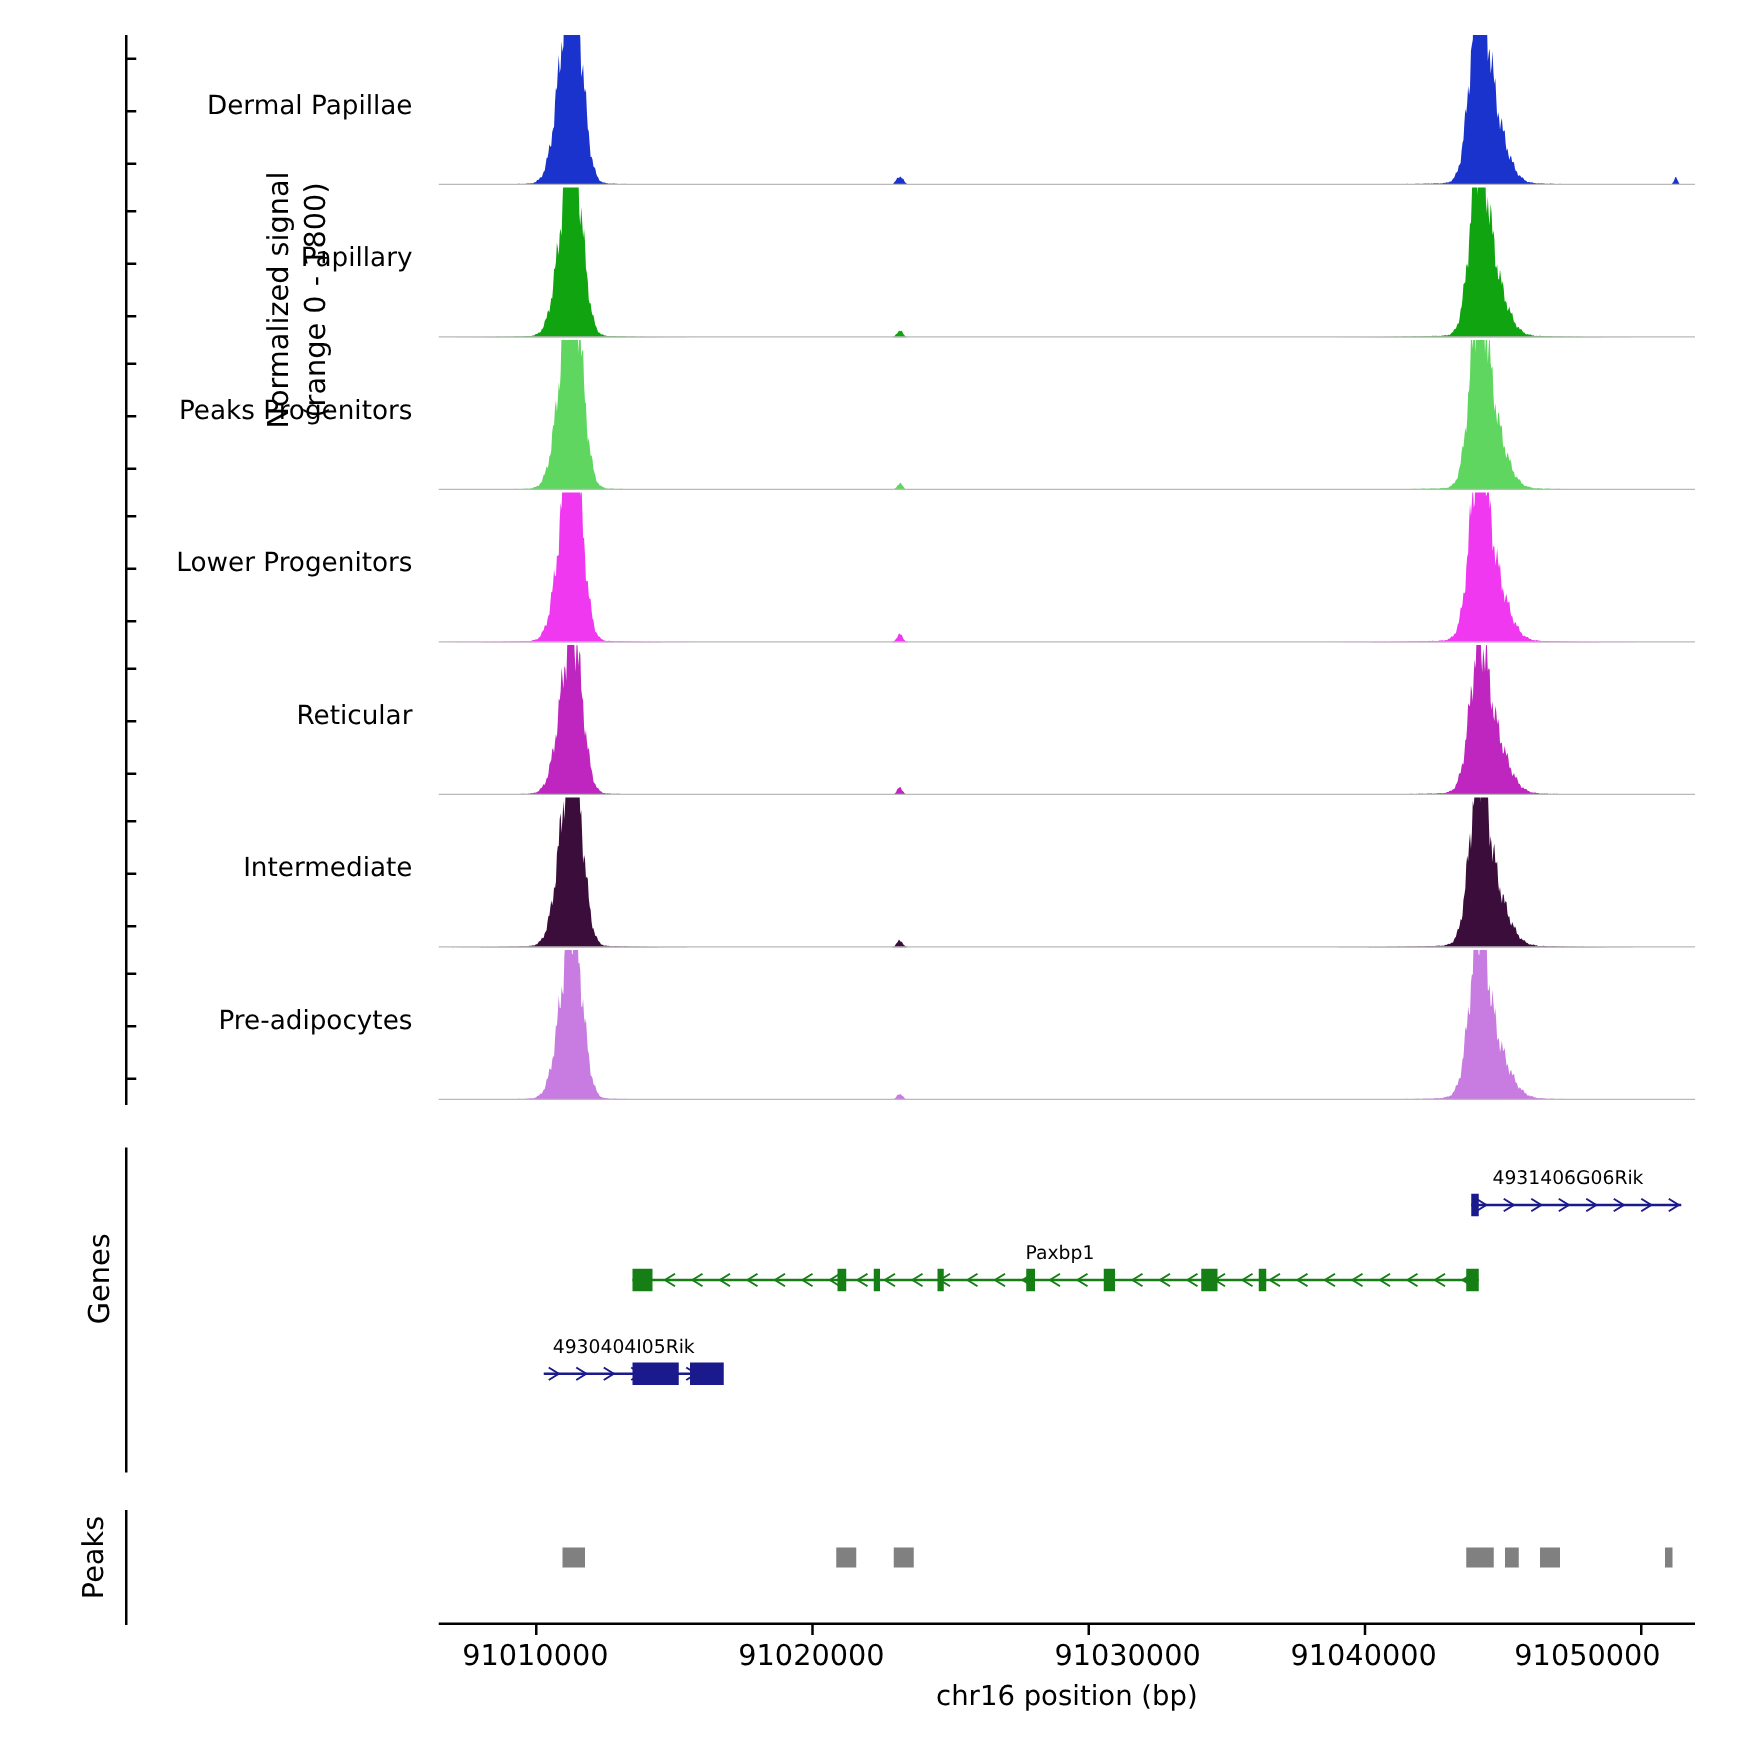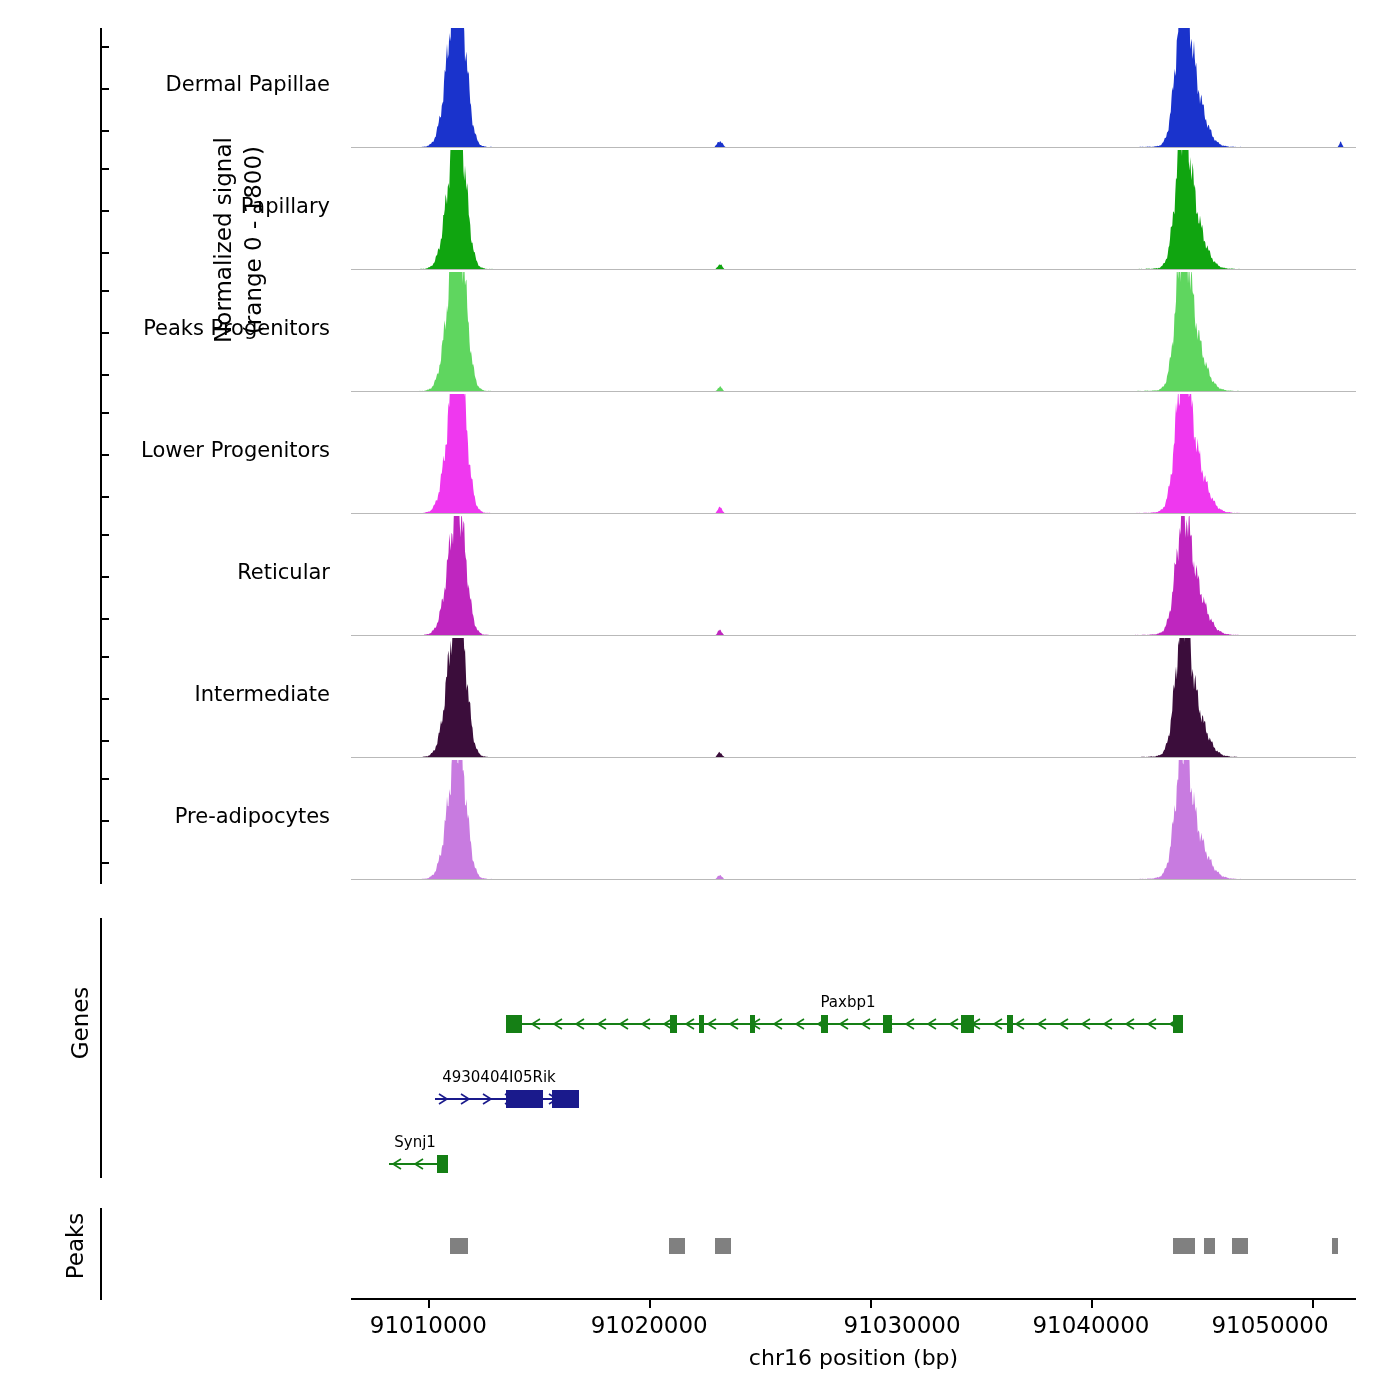--- a/index.html
+++ b/index.html
@@ -237,20 +237,35 @@
       <div class="track" style="top: 760px;">
         <div class="track-label">Pre-adipocytes</div>
         <svg width="1005" height="120" class="track-plot" style="position: absolute; left: 351px; top: 0px;">
           <polygon points="0,120 0.00,119.96 0.75,119.94 1.50,119.95 2.25,119.94 3.00,119.93 3.75,119.94 4.50,119.95 5.25,119.94 6.00,119.94 6.75,119.94 7.50,119.93 8.25,119.91 9.00,119.92 9.75,119.91 10.50,119.89 11.25,119.91 12.00,119.91 12.75,119.90 13.50,119.90 14.25,119.91 15.00,119.89 15.75,119.87 16.50,119.88 17.25,119.85 18.00,119.84 18.75,119.86 19.50,119.86 20.25,119.84 21.00,119.86 21.75,119.87 22.50,119.83 23.25,119.82 24.00,119.83 24.75,119.78 25.50,119.77 26.25,119.80 27.00,119.78 27.75,119.76 28.50,119.81 29.25,119.80 30.00,119.75 30.75,119.77 31.50,119.75 32.25,119.68 33.00,119.68 33.75,119.71 34.50,119.67 35.25,119.67 36.00,119.74 36.75,119.70 37.50,119.66 38.25,119.70 39.00,119.65 39.75,119.56 40.50,119.59 41.25,119.60 42.00,119.52 42.75,119.57 43.50,119.64 44.25,119.57 45.00,119.56 45.75,119.61 46.50,119.52 47.25,119.43 48.00,119.48 48.75,119.44 49.50,119.36 50.25,119.45 51.00,119.51 51.75,119.42 52.50,119.46 53.25,119.51 54.00,119.37 54.75,119.30 55.50,119.36 56.25,119.26 57.00,119.18 57.75,119.32 58.50,119.34 59.25,119.25 60.00,119.35 60.75,119.38 61.50,119.20 62.25,119.17 63.00,119.22 63.75,119.05 64.50,119.00 65.25,119.17 66.00,119.12 66.75,119.06 67.50,119.24 68.25,119.21 69.00,118.99 69.75,119.03 70.50,119.01 71.25,118.72 72.00,118.71 72.75,118.85 73.50,118.65 74.25,118.59 75.00,118.80 75.75,118.56 76.50,118.14 77.25,118.13 78.00,117.71 78.75,116.75 79.50,116.53 80.25,116.31 81.00,115.10 81.75,114.77 82.50,115.07 83.25,113.28 84.00,111.56 84.75,111.38 85.50,108.12 86.25,103.52 87.00,102.95 87.75,100.39 88.50,94.50 89.25,95.16 90.00,95.94 90.75,87.94 91.50,84.97 92.25,85.37 93.00,71.48 93.75,59.76 94.50,61.23 95.25,50.02 96.00,36.46 96.75,46.10 97.50,46.31 98.25,29.01 99.00,34.04 99.75,35.40 100.50,4.51 101.25,-6.23 102.00,0.62 102.75,-24.10 103.50,-34.11 104.25,-6.83 105.00,-9.55 105.75,-22.27 106.50,2.74 107.25,3.60 108.00,-26.37 108.75,-18.68 109.50,-9.02 110.25,-30.59 111.00,-20.39 111.75,10.81 112.50,9.91 113.25,16.77 114.00,44.85 114.75,45.84 115.50,38.92 116.25,53.79 117.00,59.06 117.75,54.62 118.50,67.47 119.25,80.58 120.00,82.35 120.75,90.33 121.50,100.25 122.25,101.01 123.00,102.45 123.75,107.29 124.50,108.24 125.25,108.61 126.00,111.82 126.75,113.75 127.50,114.30 128.25,115.99 129.00,117.27 129.75,117.30 130.50,117.68 131.25,118.24 132.00,118.13 132.75,118.11 133.50,118.51 134.25,118.58 135.00,118.54 135.75,118.87 136.50,119.04 137.25,118.91 138.00,119.02 138.75,119.12 139.50,118.90 140.25,118.86 141.00,119.02 141.75,118.92 142.50,118.90 143.25,119.14 144.00,119.18 144.75,119.09 145.50,119.24 146.25,119.27 147.00,119.08 147.75,119.10 148.50,119.19 149.25,119.06 150.00,119.10 150.75,119.29 151.50,119.27 152.25,119.25 153.00,119.41 153.75,119.38 154.50,119.25 155.25,119.32 156.00,119.34 156.75,119.22 157.50,119.29 158.25,119.42 159.00,119.38 159.75,119.42 160.50,119.55 161.25,119.49 162.00,119.42 162.75,119.50 163.50,119.47 164.25,119.38 165.00,119.47 165.75,119.53 166.50,119.49 167.25,119.56 168.00,119.65 168.75,119.59 169.50,119.58 170.25,119.64 171.00,119.58 171.75,119.54 172.50,119.61 173.25,119.63 174.00,119.61 174.75,119.69 175.50,119.73 176.25,119.69 177.00,119.71 177.75,119.74 178.50,119.69 179.25,119.67 180.00,119.73 180.75,119.72 181.50,119.71 182.25,119.78 183.00,119.80 183.75,119.77 184.50,119.81 185.25,119.82 186.00,119.77 186.75,119.78 187.50,119.81 188.25,119.79 189.00,119.80 189.75,119.85 190.50,119.85 191.25,119.84 192.00,119.87 192.75,119.87 193.50,119.85 194.25,119.86 195.00,119.87 195.75,119.85 196.50,119.87 197.25,119.90 198.00,119.89 198.75,119.90 199.50,119.92 200.25,119.91 201.00,119.90 201.75,119.91 202.50,119.91 203.25,119.90 204.00,119.92 204.75,119.93 205.50,119.93 206.25,119.94 207.00,119.95 207.75,119.94 208.50,119.94 209.25,119.95 210.00,119.94 210.75,119.94 211.50,119.95 212.25,119.95 213.00,119.95 213.75,119.96 214.50,119.97 215.25,119.96 216.00,119.96 216.75,119.97 217.50,119.96 218.25,119.96 219.00,119.97 219.75,119.97 220.50,119.97 221.25,119.98 222.00,119.98 222.75,119.98 223.50,119.98 224.25,119.98 225.00,119.98 225.75,119.98 226.50,119.98 227.25,119.98 228.00,119.98 228.75,119.99 229.50,119.99 230.25,119.99 231.00,119.99 231.75,119.99 232.50,119.99 233.25,119.99 234.00,119.99 234.75,119.99 235.50,119.99 236.25,119.99 237.00,119.99 237.75,119.99 238.50,119.99 239.25,119.99 240.00,119.99 240.75,119.99 241.50,119.99 242.25,119.99 243.00,119.99 243.75,120.00 244.50,120.00 245.25,120.00 246.00,120.00 246.75,120.00 247.50,120.00 248.25,120.00 249.00,120.00 249.75,120.00 250.50,120.00 251.25,120.00 252.00,120.00 252.75,120.00 253.50,120.00 254.25,120.00 255.00,120.00 255.75,120.00 256.50,120.00 257.25,120.00 258.00,120.00 258.75,120.00 259.50,120.00 260.25,120.00 261.00,120.00 261.75,120.00 262.50,120.00 263.25,120.00 264.00,120.00 264.75,120.00 265.50,120.00 266.25,120.00 267.00,120.00 267.75,120.00 268.50,120.00 269.25,120.00 270.00,120.00 270.75,120.00 271.50,120.00 272.25,120.00 273.00,120.00 273.75,120.00 274.50,120.00 275.25,120.00 276.00,120.00 276.75,120.00 277.50,120.00 278.25,120.00 279.00,120.00 279.75,120.00 280.50,120.00 281.25,120.00 282.00,120.00 282.75,120.00 283.50,120.00 284.25,120.00 285.00,120.00 285.75,120.00 286.50,120.00 287.25,120.00 288.00,120.00 288.75,120.00 289.50,120.00 290.25,120.00 291.00,120.00 291.75,120.00 292.50,120.00 293.25,120.00 294.00,120.00 294.75,120.00 295.50,120.00 296.25,120.00 297.00,120.00 297.75,120.00 298.50,120.00 299.25,120.00 300.00,120.00 300.75,120.00 301.50,120.00 302.25,120.00 303.00,120.00 303.75,120.00 304.50,120.00 305.25,120.00 306.00,120.00 306.75,120.00 307.50,120.00 308.25,120.00 309.00,120.00 309.75,120.00 310.50,120.00 311.25,120.00 312.00,120.00 312.75,120.00 313.50,120.00 314.25,120.00 315.00,120.00 315.75,120.00 316.50,120.00 317.25,120.00 318.00,120.00 318.75,120.00 319.50,120.00 320.25,120.00 321.00,120.00 321.75,120.00 322.50,120.00 323.25,120.00 324.00,120.00 324.75,120.00 325.50,120.00 326.25,120.00 327.00,120.00 327.75,120.00 328.50,120.00 329.25,120.00 330.00,120.00 330.75,120.00 331.50,120.00 332.25,120.00 333.00,120.00 333.75,120.00 334.50,120.00 335.25,120.00 336.00,120.00 336.75,120.00 337.50,120.00 338.25,120.00 339.00,120.00 339.75,120.00 340.50,120.00 341.25,120.00 342.00,120.00 342.75,120.00 343.50,120.00 344.25,120.00 345.00,120.00 345.75,120.00 346.50,120.00 347.25,120.00 348.00,120.00 348.75,120.00 349.50,120.00 350.25,120.00 351.00,120.00 351.75,120.00 352.50,120.00 353.25,120.00 354.00,120.00 354.75,120.00 355.50,120.00 356.25,120.00 357.00,120.00 357.75,120.00 358.50,120.00 359.25,120.00 360.00,120.00 360.75,119.99 361.50,119.97 362.25,119.90 363.00,119.80 363.75,119.53 364.50,118.92 365.25,118.32 366.00,117.54 366.75,116.09 367.50,115.65 368.25,115.94 369.00,115.11 369.75,115.35 370.50,116.61 371.25,116.88 372.00,117.53 372.75,118.66 373.50,119.23 374.25,119.57 375.00,119.84 375.75,119.94 376.50,119.97 377.25,119.99 378.00,120.00 378.75,120.00 379.50,120.00 380.25,120.00 381.00,120.00 381.75,120.00 382.50,120.00 383.25,120.00 384.00,120.00 384.75,120.00 385.50,120.00 386.25,120.00 387.00,120.00 387.75,120.00 388.50,120.00 389.25,120.00 390.00,120.00 390.75,120.00 391.50,120.00 392.25,120.00 393.00,120.00 393.75,120.00 394.50,120.00 395.25,120.00 396.00,120.00 396.75,120.00 397.50,120.00 398.25,120.00 399.00,120.00 399.75,120.00 400.50,120.00 401.25,120.00 402.00,120.00 402.75,120.00 403.50,120.00 404.25,120.00 405.00,120.00 405.75,120.00 406.50,120.00 407.25,120.00 408.00,120.00 408.75,120.00 409.50,120.00 410.25,120.00 411.00,120.00 411.75,120.00 412.50,120.00 413.25,120.00 414.00,120.00 414.75,120.00 415.50,120.00 416.25,120.00 417.00,120.00 417.75,120.00 418.50,120.00 419.25,120.00 420.00,120.00 420.75,120.00 421.50,120.00 422.25,120.00 423.00,120.00 423.75,120.00 424.50,120.00 425.25,120.00 426.00,120.00 426.75,120.00 427.50,120.00 428.25,120.00 429.00,120.00 429.75,120.00 430.50,120.00 431.25,120.00 432.00,120.00 432.75,120.00 433.50,120.00 434.25,120.00 435.00,120.00 435.75,120.00 436.50,120.00 437.25,120.00 438.00,120.00 438.75,120.00 439.50,120.00 440.25,120.00 441.00,120.00 441.75,120.00 442.50,120.00 443.25,120.00 444.00,120.00 444.75,120.00 445.50,120.00 446.25,120.00 447.00,120.00 447.75,120.00 448.50,120.00 449.25,120.00 450.00,120.00 450.75,120.00 451.50,120.00 452.25,120.00 453.00,120.00 453.75,120.00 454.50,120.00 455.25,120.00 456.00,120.00 456.75,120.00 457.50,120.00 458.25,120.00 459.00,120.00 459.75,120.00 460.50,120.00 461.25,120.00 462.00,120.00 462.75,120.00 463.50,120.00 464.25,120.00 465.00,120.00 465.75,120.00 466.50,120.00 467.25,120.00 468.00,120.00 468.75,120.00 469.50,120.00 470.25,120.00 471.00,120.00 471.75,120.00 472.50,120.00 473.25,120.00 474.00,120.00 474.75,120.00 475.50,120.00 476.25,120.00 477.00,120.00 477.75,120.00 478.50,120.00 479.25,120.00 480.00,120.00 480.75,120.00 481.50,120.00 482.25,120.00 483.00,120.00 483.75,120.00 484.50,120.00 485.25,120.00 486.00,120.00 486.75,120.00 487.50,120.00 488.25,120.00 489.00,120.00 489.75,120.00 490.50,120.00 491.25,120.00 492.00,120.00 492.75,120.00 493.50,120.00 494.25,120.00 495.00,120.00 495.75,120.00 496.50,120.00 497.25,120.00 498.00,120.00 498.75,120.00 499.50,120.00 500.25,120.00 501.00,120.00 501.75,120.00 502.50,120.00 503.25,120.00 504.00,120.00 504.75,120.00 505.50,120.00 506.25,120.00 507.00,120.00 507.75,120.00 508.50,120.00 509.25,120.00 510.00,120.00 510.75,120.00 511.50,120.00 512.25,120.00 513.00,120.00 513.75,120.00 514.50,120.00 515.25,120.00 516.00,120.00 516.75,120.00 517.50,120.00 518.25,120.00 519.00,120.00 519.75,120.00 520.50,120.00 521.25,120.00 522.00,120.00 522.75,120.00 523.50,120.00 524.25,120.00 525.00,120.00 525.75,120.00 526.50,120.00 527.25,120.00 528.00,120.00 528.75,120.00 529.50,120.00 530.25,120.00 531.00,120.00 531.75,120.00 532.50,120.00 533.25,120.00 534.00,120.00 534.75,120.00 535.50,120.00 536.25,120.00 537.00,120.00 537.75,120.00 538.50,120.00 539.25,120.00 540.00,120.00 540.75,120.00 541.50,120.00 542.25,120.00 543.00,120.00 543.75,120.00 544.50,120.00 545.25,120.00 546.00,120.00 546.75,120.00 547.50,120.00 548.25,120.00 549.00,120.00 549.75,120.00 550.50,120.00 551.25,120.00 552.00,120.00 552.75,120.00 553.50,120.00 554.25,120.00 555.00,120.00 555.75,120.00 556.50,120.00 557.25,120.00 558.00,120.00 558.75,120.00 559.50,120.00 560.25,120.00 561.00,120.00 561.75,120.00 562.50,120.00 563.25,120.00 564.00,120.00 564.75,120.00 565.50,120.00 566.25,120.00 567.00,120.00 567.75,120.00 568.50,120.00 569.25,120.00 570.00,120.00 570.75,120.00 571.50,120.00 572.25,120.00 573.00,120.00 573.75,120.00 574.50,120.00 575.25,120.00 576.00,120.00 576.75,120.00 577.50,120.00 578.25,120.00 579.00,120.00 579.75,120.00 580.50,120.00 581.25,120.00 582.00,120.00 582.75,120.00 583.50,120.00 584.25,120.00 585.00,120.00 585.75,120.00 586.50,120.00 587.25,120.00 588.00,120.00 588.75,120.00 589.50,120.00 590.25,120.00 591.00,120.00 591.75,120.00 592.50,120.00 593.25,120.00 594.00,120.00 594.75,120.00 595.50,120.00 596.25,120.00 597.00,120.00 597.75,120.00 598.50,120.00 599.25,120.00 600.00,120.00 600.75,120.00 601.50,120.00 602.25,120.00 603.00,120.00 603.75,120.00 604.50,120.00 605.25,120.00 606.00,120.00 606.75,120.00 607.50,120.00 608.25,120.00 609.00,120.00 609.75,120.00 610.50,120.00 611.25,120.00 612.00,120.00 612.75,120.00 613.50,120.00 614.25,120.00 615.00,120.00 615.75,120.00 616.50,120.00 617.25,120.00 618.00,120.00 618.75,120.00 619.50,120.00 620.25,120.00 621.00,120.00 621.75,120.00 622.50,120.00 623.25,120.00 624.00,120.00 624.75,120.00 625.50,120.00 626.25,120.00 627.00,120.00 627.75,120.00 628.50,120.00 629.25,120.00 630.00,120.00 630.75,120.00 631.50,120.00 632.25,120.00 633.00,120.00 633.75,120.00 634.50,120.00 635.25,120.00 636.00,120.00 636.75,120.00 637.50,120.00 638.25,120.00 639.00,120.00 639.75,120.00 640.50,120.00 641.25,120.00 642.00,120.00 642.75,120.00 643.50,120.00 644.25,120.00 645.00,120.00 645.75,120.00 646.50,120.00 647.25,120.00 648.00,120.00 648.75,120.00 649.50,120.00 650.25,120.00 651.00,120.00 651.75,120.00 652.50,120.00 653.25,120.00 654.00,120.00 654.75,120.00 655.50,120.00 656.25,120.00 657.00,120.00 657.75,120.00 658.50,120.00 659.25,120.00 660.00,120.00 660.75,120.00 661.50,120.00 662.25,120.00 663.00,120.00 663.75,120.00 664.50,120.00 665.25,120.00 666.00,120.00 666.75,119.99 667.50,119.99 668.25,119.99 669.00,119.99 669.75,119.99 670.50,119.99 671.25,119.99 672.00,119.99 672.75,119.99 673.50,119.99 674.25,119.99 675.00,119.99 675.75,119.99 676.50,119.99 677.25,119.99 678.00,119.99 678.75,119.99 679.50,119.99 680.25,119.99 681.00,119.99 681.75,119.98 682.50,119.98 683.25,119.99 684.00,119.98 684.75,119.98 685.50,119.99 686.25,119.98 687.00,119.98 687.75,119.98 688.50,119.98 689.25,119.97 690.00,119.98 690.75,119.98 691.50,119.97 692.25,119.98 693.00,119.98 693.75,119.97 694.50,119.97 695.25,119.97 696.00,119.97 696.75,119.96 697.50,119.97 698.25,119.96 699.00,119.96 699.75,119.96 700.50,119.97 701.25,119.96 702.00,119.96 702.75,119.96 703.50,119.95 704.25,119.94 705.00,119.95 705.75,119.94 706.50,119.94 707.25,119.95 708.00,119.95 708.75,119.94 709.50,119.94 710.25,119.94 711.00,119.92 711.75,119.92 712.50,119.93 713.25,119.91 714.00,119.91 714.75,119.92 715.50,119.92 716.25,119.91 717.00,119.92 717.75,119.92 718.50,119.89 719.25,119.89 720.00,119.89 720.75,119.87 721.50,119.87 722.25,119.89 723.00,119.87 723.75,119.87 724.50,119.90 725.25,119.88 726.00,119.85 726.75,119.86 727.50,119.85 728.25,119.81 729.00,119.83 729.75,119.84 730.50,119.81 731.25,119.83 732.00,119.86 732.75,119.82 733.50,119.80 734.25,119.82 735.00,119.78 735.75,119.74 736.50,119.77 737.25,119.77 738.00,119.74 738.75,119.78 739.50,119.80 740.25,119.75 741.00,119.75 741.75,119.76 742.50,119.70 743.25,119.66 744.00,119.70 744.75,119.68 745.50,119.65 746.25,119.71 747.00,119.72 747.75,119.66 748.50,119.69 749.25,119.69 750.00,119.59 750.75,119.58 751.50,119.61 752.25,119.55 753.00,119.54 753.75,119.63 754.50,119.61 755.25,119.56 756.00,119.62 756.75,119.60 757.50,119.48 758.25,119.49 759.00,119.50 759.75,119.40 760.50,119.42 761.25,119.53 762.00,119.48 762.75,119.45 763.50,119.55 764.25,119.48 765.00,119.35 765.75,119.40 766.50,119.37 767.25,119.24 768.00,119.31 768.75,119.40 769.50,119.31 770.25,119.34 771.00,119.45 771.75,119.33 772.50,119.23 773.25,119.30 774.00,119.20 774.75,119.06 775.50,119.18 776.25,119.23 777.00,119.12 777.75,119.24 778.50,119.34 779.25,119.17 780.00,119.12 780.75,119.20 781.50,119.01 782.25,118.90 783.00,119.05 783.75,119.03 784.50,118.93 785.25,119.13 786.00,119.19 786.75,118.99 787.50,119.03 788.25,119.07 789.00,118.81 789.75,118.75 790.50,118.90 791.25,118.78 792.00,118.74 792.75,119.00 793.50,118.98 794.25,118.80 795.00,118.93 795.75,118.89 796.50,118.55 797.25,118.55 798.00,118.65 798.75,118.40 799.50,118.43 800.25,118.72 801.00,118.57 801.75,118.40 802.50,118.60 803.25,118.36 804.00,117.83 804.75,117.85 805.50,117.72 806.25,117.10 807.00,117.14 807.75,117.38 808.50,116.71 809.25,116.37 810.00,116.58 810.75,115.28 811.50,113.60 812.25,113.28 813.00,111.49 813.75,108.42 814.50,108.24 815.25,107.60 816.00,103.40 816.75,102.49 817.50,102.43 818.25,94.18 819.00,87.39 819.75,85.91 820.50,74.02 821.25,61.57 822.00,64.36 822.75,58.96 823.50,44.93 824.25,51.15 825.00,51.31 825.75,26.14 826.50,19.51 827.25,19.85 828.00,-11.47 828.75,-24.65 829.50,-6.76 830.25,-17.86 831.00,-26.75 831.75,3.03 832.50,4.42 833.25,-18.73 834.00,-5.41 834.75,-2.23 835.50,-30.72 836.25,-23.46 837.00,-0.69 837.75,-8.93 838.50,0.71 839.25,32.27 840.00,32.16 840.75,27.38 841.50,45.10 842.25,44.16 843.00,31.25 843.75,42.50 844.50,51.85 845.25,46.47 846.00,57.20 846.75,72.73 847.50,70.17 848.25,71.88 849.00,81.90 849.75,77.81 850.50,72.46 851.25,79.67 852.00,81.07 852.75,77.99 853.50,86.07 854.25,92.78 855.00,90.93 855.75,94.69 856.50,99.91 857.25,96.72 858.00,95.92 858.75,100.13 859.50,99.52 860.25,99.07 861.00,104.08 861.75,106.44 862.50,106.14 863.25,109.21 864.00,111.20 864.75,109.84 865.50,110.53 866.25,112.17 867.00,111.53 867.75,111.93 868.50,114.01 869.25,114.52 870.00,114.74 870.75,116.19 871.50,116.67 872.25,116.25 873.00,116.77 873.75,117.16 874.50,116.78 875.25,117.07 876.00,117.73 876.75,117.73 877.50,117.90 878.25,118.48 879.00,118.51 879.75,118.36 880.50,118.62 881.25,118.63 882.00,118.38 882.75,118.54 883.50,118.74 884.25,118.63 885.00,118.78 885.75,119.07 886.50,118.99 887.25,118.94 888.00,119.11 888.75,119.01 889.50,118.83 890.25,118.97 891.00,119.02 891.75,118.90 892.50,119.07 893.25,119.24 894.00,119.14 894.75,119.18 895.50,119.31 896.25,119.17 897.00,119.06 897.75,119.19 898.50,119.15 899.25,119.07 900.00,119.25 900.75,119.34 901.50,119.26 902.25,119.35 903.00,119.44 903.75,119.29 904.50,119.27 905.25,119.35 906.00,119.27 906.75,119.24 907.50,119.40 908.25,119.43 909.00,119.38 909.75,119.50 910.50,119.53 911.25,119.42 912.00,119.44 912.75,119.49 913.50,119.39 914.25,119.40 915.00,119.52 915.75,119.51 916.50,119.51 917.25,119.62 918.00,119.62 918.75,119.54 919.50,119.59 920.25,119.59 921.00,119.51 921.75,119.55 922.50,119.62 923.25,119.59 924.00,119.62 924.75,119.71 925.50,119.69 926.25,119.65 927.00,119.70 927.75,119.68 928.50,119.62 929.25,119.67 930.00,119.70 930.75,119.67 931.50,119.72 932.25,119.78 933.00,119.75 933.75,119.75 934.50,119.79 935.25,119.75 936.00,119.72 936.75,119.76 937.50,119.77 938.25,119.75 939.00,119.80 939.75,119.83 940.50,119.81 941.25,119.82 942.00,119.85 942.75,119.81 943.50,119.80 944.25,119.83 945.00,119.82 945.75,119.81 946.50,119.86 947.25,119.87 948.00,119.86 948.75,119.88 949.50,119.89 950.25,119.86 951.00,119.87 951.75,119.88 952.50,119.87 953.25,119.87 954.00,119.90 954.75,119.90 955.50,119.90 956.25,119.92 957.00,119.92 957.75,119.90 958.50,119.91 959.25,119.92 960.00,119.90 960.75,119.91 961.50,119.93 962.25,119.92 963.00,119.93 963.75,119.95 964.50,119.94 965.25,119.93 966.00,119.94 966.75,119.94 967.50,119.93 968.25,119.94 969.00,119.95 969.75,119.95 970.50,119.95 971.25,119.96 972.00,119.96 972.75,119.96 973.50,119.96 974.25,119.96 975.00,119.96 975.75,119.96 976.50,119.97 977.25,119.96 978.00,119.97 978.75,119.98 979.50,119.97 980.25,119.97 981.00,119.98 981.75,119.97 982.50,119.97 983.25,119.98 984.00,119.98 984.75,119.98 985.50,119.98 986.25,119.98 987.00,119.98 987.75,119.98 988.50,119.99 989.25,119.98 990.00,119.98 990.75,119.99 991.50,119.98 992.25,119.98 993.00,119.99 993.75,119.99 994.50,119.99 995.25,119.99 996.00,119.99 996.75,119.99 997.50,119.99 998.25,119.99 999.00,119.99 999.75,119.99 1000.50,119.99 1001.25,119.99 1002.00,119.99 1002.75,119.99 1003.50,119.99 1004.25,119.99 1005.00,119.99 1005,120" fill="#c87be0"></polygon>
         </svg>
         <div class="baseline" style="top: 119px;"></div>
       </div>
     </div>
 
   <div class="gene-panel" id="gene-panel">
+      <div class="gene-row" style="top: 35px; left: 0px; width: 1005px;">
+        <div class="gene-line" style="left: 826.088px; width: 167.868px; background: rgb(26, 26, 140);"></div>
+        <svg width="167.86813186813197" height="28" style="position: absolute; left: 826.088px; top: 0px;">
+          <path d="M4,9 L12,14 L4,19" stroke="#1a1a8c" fill="none" stroke-width="1.6"></path>
+          <path d="M26,9 L34,14 L26,19" stroke="#1a1a8c" fill="none" stroke-width="1.6"></path>
+          <path d="M48,9 L56,14 L48,19" stroke="#1a1a8c" fill="none" stroke-width="1.6"></path>
+          <path d="M70,9 L78,14 L70,19" stroke="#1a1a8c" fill="none" stroke-width="1.6"></path>
+          <path d="M92,9 L100,14 L92,19" stroke="#1a1a8c" fill="none" stroke-width="1.6"></path>
+          <path d="M114,9 L122,14 L114,19" stroke="#1a1a8c" fill="none" stroke-width="1.6"></path>
+          <path d="M136,9 L144,14 L136,19" stroke="#1a1a8c" fill="none" stroke-width="1.6"></path>
+          <path d="M158,9 L166,14 L158,19" stroke="#1a1a8c" fill="none" stroke-width="1.6"></path>
+        </svg>
+        <div class="gene-exon" style="left: 826.088px; width: 5.52198px; background: rgb(26, 26, 140);"></div>
+        <div class="gene-name" style="left: 903.396px; top: -17px; transform: translateX(-50%);">4931406G06Rik</div>
+      </div>
       <div class="gene-row" style="top: 95px; left: 0px; width: 1005px;">
         <div class="gene-line" style="left: 154.615px; width: 676.995px; background: rgb(21, 127, 21);"></div>
         <svg width="676.9945054945055" height="28" style="position: absolute; left: 154.615px; top: 0px;">
           <path d="M12,9 L4,14 L12,19" stroke="#157f15" fill="none" stroke-width="1.6"></path>
           <path d="M34,9 L26,14 L34,19" stroke="#157f15" fill="none" stroke-width="1.6"></path>
           <path d="M56,9 L48,14 L56,19" stroke="#157f15" fill="none" stroke-width="1.6"></path>
           <path d="M78,9 L70,14 L78,19" stroke="#157f15" fill="none" stroke-width="1.6"></path>
           <path d="M100,9 L92,14 L100,19" stroke="#157f15" fill="none" stroke-width="1.6"></path>
           <path d="M122,9 L114,14 L122,19" stroke="#157f15" fill="none" stroke-width="1.6"></path>
           <path d="M144,9 L136,14 L144,19" stroke="#157f15" fill="none" stroke-width="1.6"></path>
@@ -297,30 +312,20 @@
           <path d="M26,9 L34,14 L26,19" stroke="#1a1a8c" fill="none" stroke-width="1.6"></path>
           <path d="M48,9 L56,14 L48,19" stroke="#1a1a8c" fill="none" stroke-width="1.6"></path>
           <path d="M70,9 L78,14 L70,19" stroke="#1a1a8c" fill="none" stroke-width="1.6"></path>
           <path d="M92,9 L100,14 L92,19" stroke="#1a1a8c" fill="none" stroke-width="1.6"></path>
           <path d="M114,9 L122,14 L114,19" stroke="#1a1a8c" fill="none" stroke-width="1.6"></path>
         </svg>
         <div class="gene-exon" style="left: 154.615px; width: 37.5495px; background: rgb(26, 26, 140);"></div>
         <div class="gene-exon" style="left: 201px; width: 26.5055px; background: rgb(26, 26, 140);"></div>
         <div class="gene-name" style="left: 147.989px; top: -17px; transform: translateX(-50%);">4930404I05Rik</div>
       </div>
-      <div class="gene-row" style="top: 235px; left: 0px; width: 1005px;">
-        <div class="gene-line" style="left: 37.5495px; width: 59.6374px; background: rgb(21, 127, 21);"></div>
-        <svg width="59.63736263736265" height="28" style="position: absolute; left: 37.5495px; top: 0px;">
-          <path d="M12,9 L4,14 L12,19" stroke="#157f15" fill="none" stroke-width="1.6"></path>
-          <path d="M34,9 L26,14 L34,19" stroke="#157f15" fill="none" stroke-width="1.6"></path>
-          <path d="M56,9 L48,14 L56,19" stroke="#157f15" fill="none" stroke-width="1.6"></path>
-        </svg>
-        <div class="gene-exon" style="left: 86.1429px; width: 11.044px; background: rgb(21, 127, 21);"></div>
-        <div class="gene-name" style="left: 64.0549px; top: -17px; transform: translateX(-50%);">Synj1</div>
-      </div>
     </div>
 
   <div class="peak-panel" id="peak-panel">
       <div class="peak" style="left: 99.3956px; width: 17.6703px;"></div>
       <div class="peak" style="left: 318.066px; width: 15.4615px;"></div>
       <div class="peak" style="left: 364.451px; width: 15.4615px;"></div>
       <div class="peak" style="left: 821.67px; width: 22.0879px;"></div>
       <div class="peak" style="left: 852.593px; width: 11.044px;"></div>
       <div class="peak" style="left: 881.308px; width: 15.4615px;"></div>
       <div class="peak" style="left: 980.703px; width: 6.62637px;"></div>

